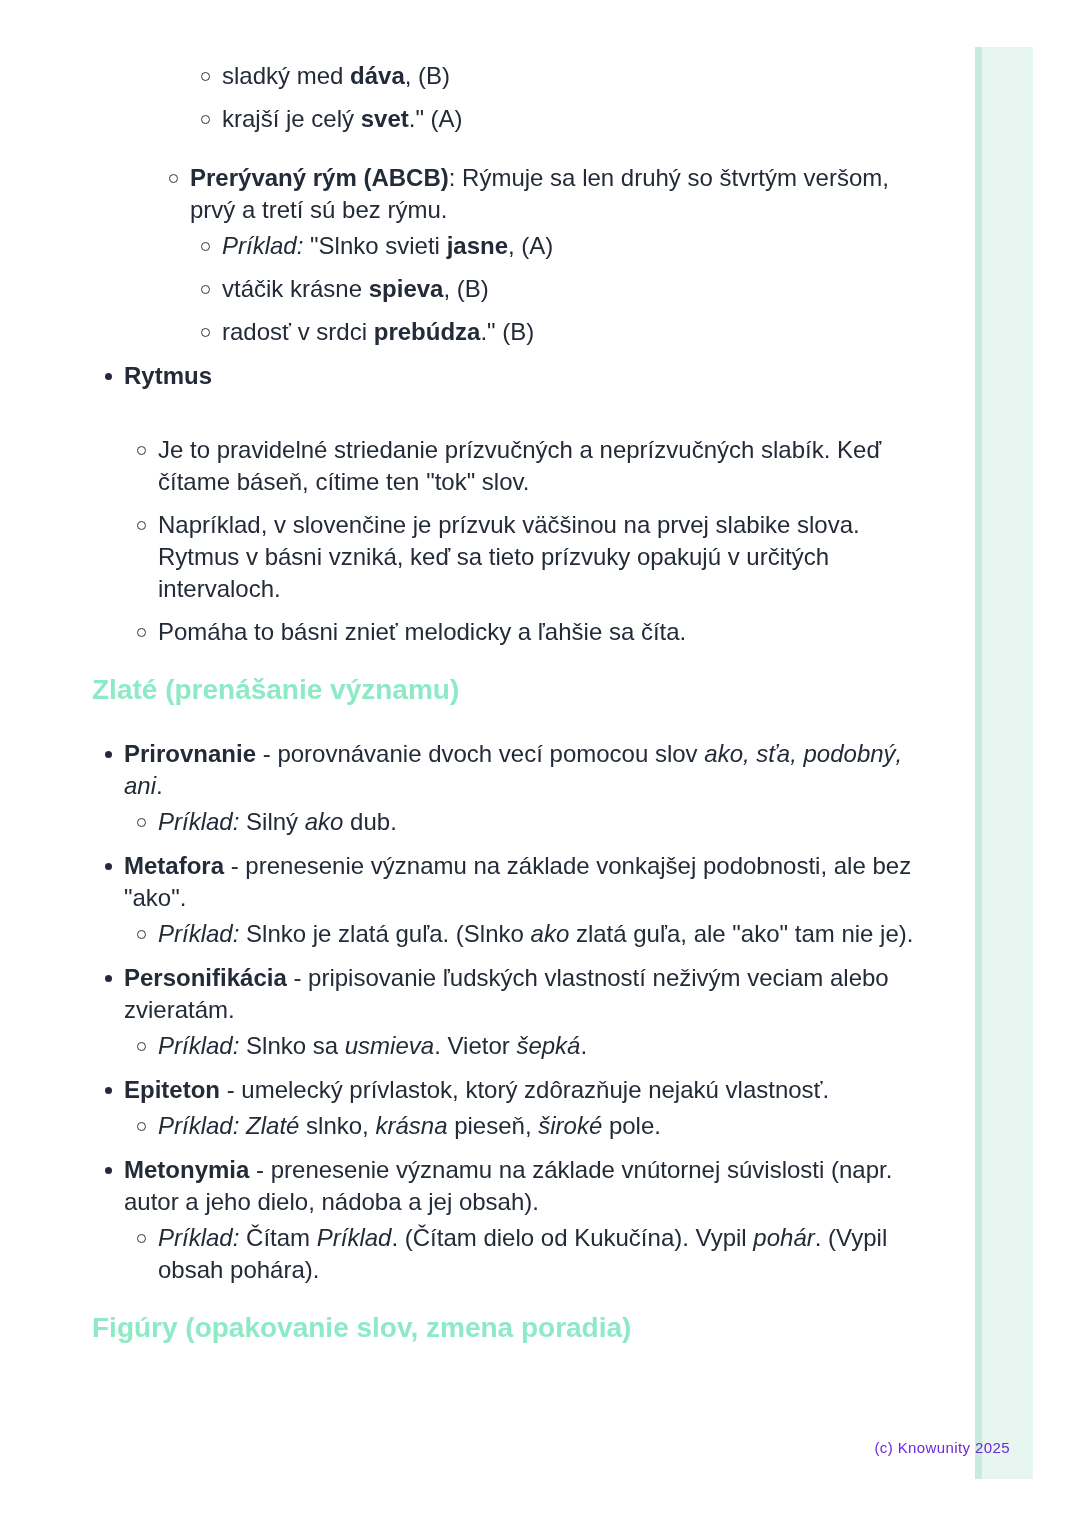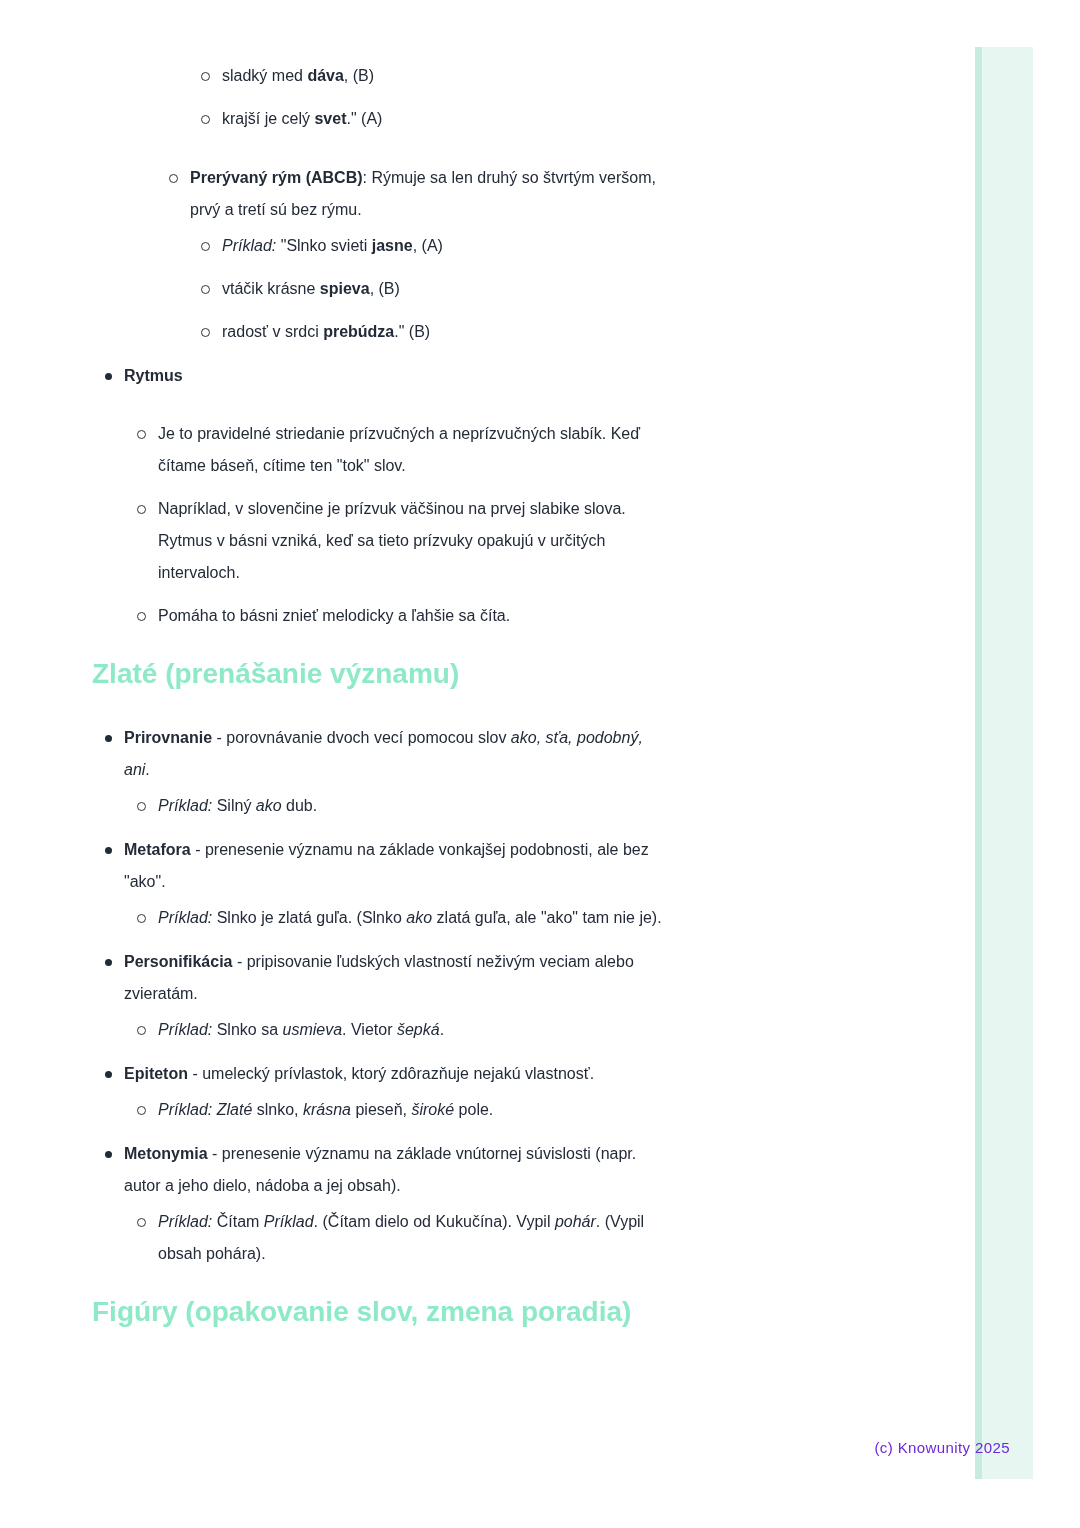--- a/index.html
+++ b/index.html
@@ -19,37 +19,37 @@
     border-left: 7px solid #c8ebdf;
   }
   #doc-content {
     position: absolute;
     left: 92px; top: 47px;
     width: 798px;
     padding-top: 13px;
   }
   .blk {
     position: relative;
-    font-size: 16px;
+    font-size: 24px;
     line-height: 32px;
     margin-top: 11px;
   }
   #doc-content > .blk:first-child { margin-top: 0; }
   .blk.l1 { padding-left: 32px;  }
   .blk.l1 .bullet { left: 13px; }
   .blk.l2 { padding-left: 66px;  }
   .blk.l2 .bullet { left: 45px; }
   .blk.l3 { padding-left: 98px;  }
   .blk.l3 .bullet { left: 77px; }
   .blk.l4 { padding-left: 130px; }
   .blk.l4 .bullet { left: 109px; }
   .blk.l1 { margin-top: 12px; }
   .blk.l3 { margin-top: 27px; }
   .blk.tight { margin-top: 4px; }
-  .blk.loose { margin-top: 26px; }
+  .blk.loose { margin-top: 42px; }
   .bullet { position: absolute; top: 12px; }
   .bullet.disc {
     width: 7px; height: 7px; top: 13px;
     border-radius: 50%;
     background: #232b38;
   }
   .bullet.ring {
     width: 9px; height: 9px;
     border-radius: 50%;
     border: 1.6px solid #2b3340;

